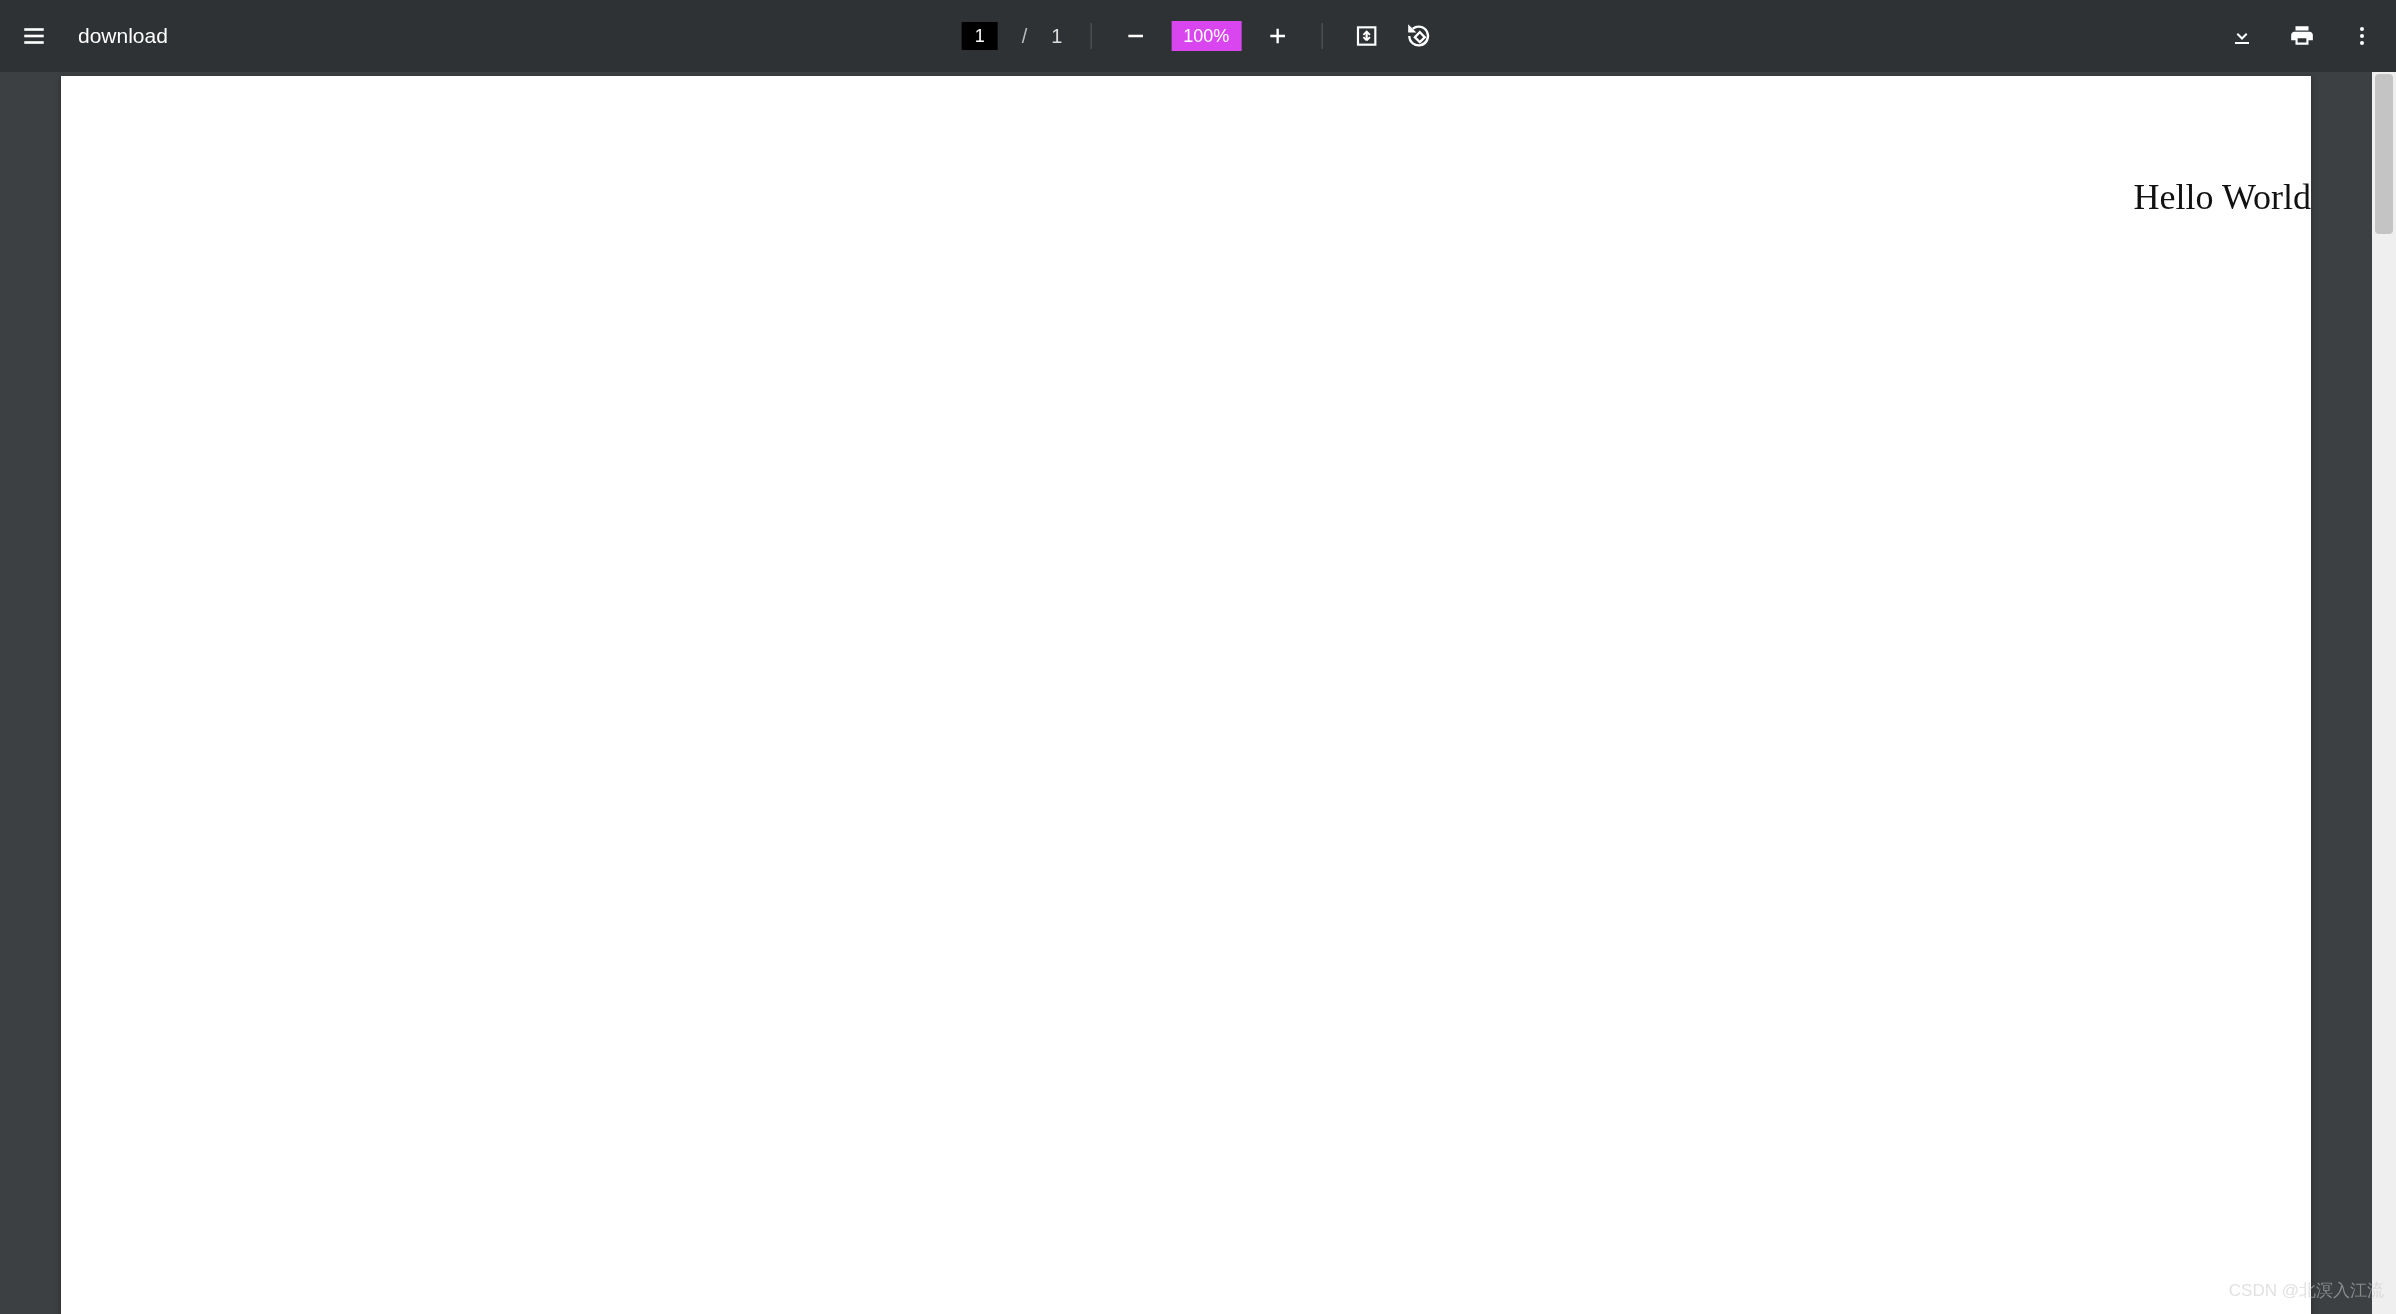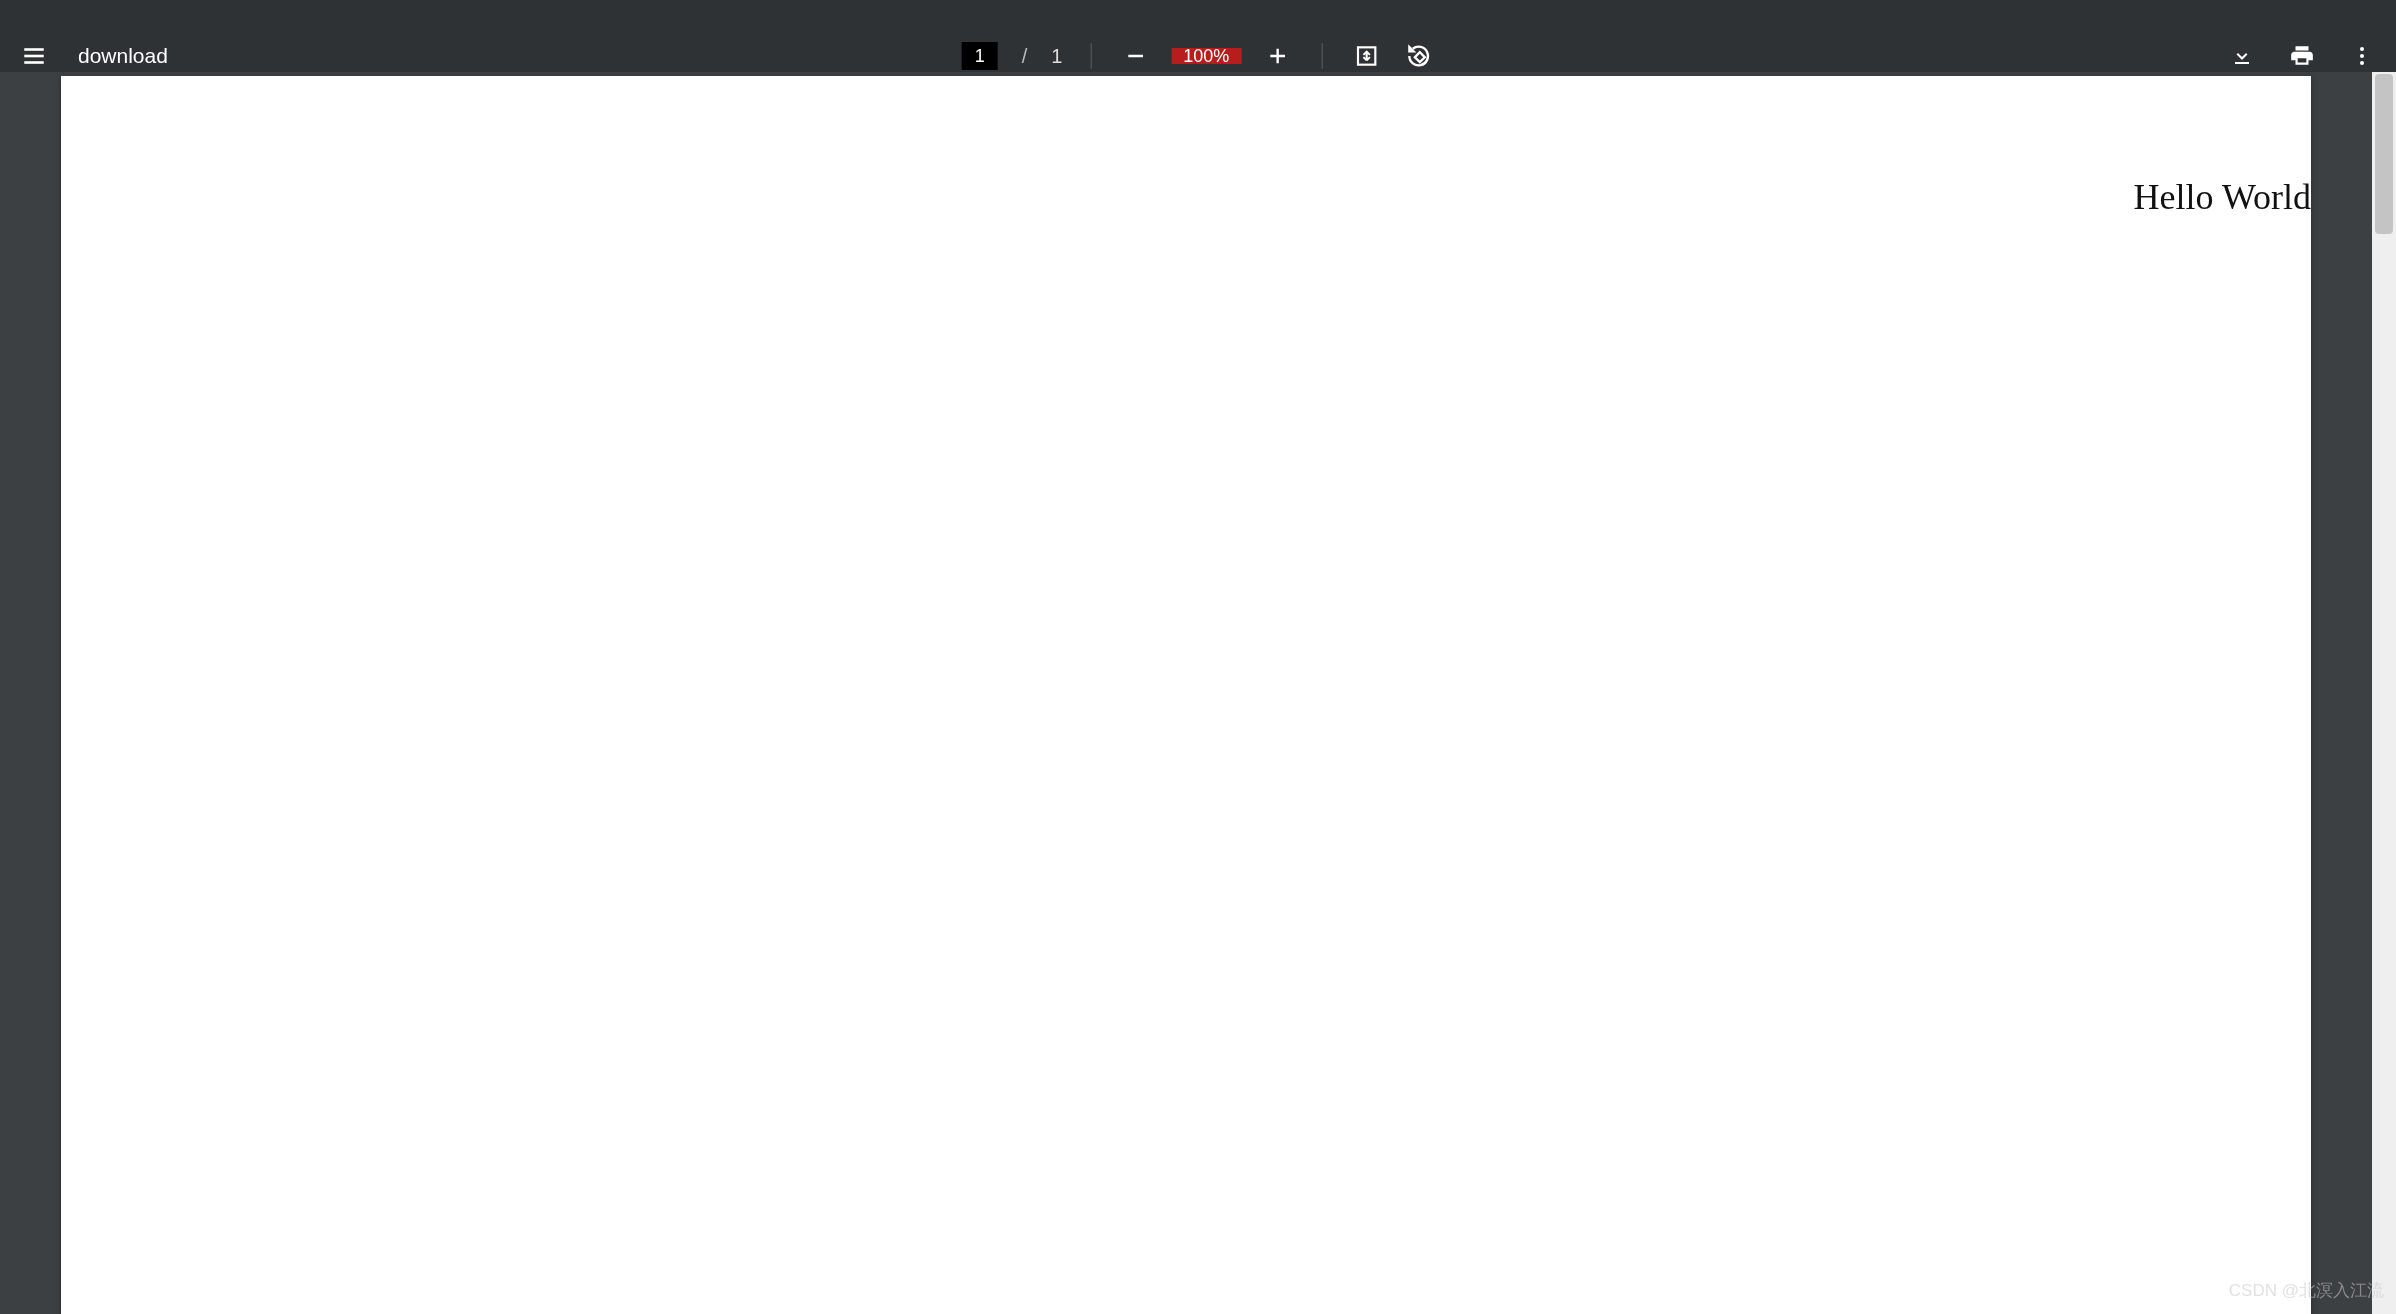--- a/index.html
+++ b/index.html
@@ -9,21 +9,21 @@
     background: #525659;
     overflow: hidden;
     position: relative;
   }
 
   
   .toolbar {
     height: 72px;
     background: #2f3234;
     display: flex;
-    align-items: flex-end;
+    align-items: center;
     color: #fff;
     padding: 0 18px;
     position: relative;
     z-index: 2;
   }
   .tb-left { display: flex; align-items: center; gap: 28px; }
   .tb-center {
     position: absolute;
     left: 50%;
     transform: translateX(-50%);
@@ -73,22 +73,22 @@
     font-size: 20px;
   }
   .vdiv {
     width: 1px;
     height: 26px;
     background: #5a5d5f;
     margin: 0 8px;
   }
   .zoom-display {
     width: 70px;
-    height: 16px;
-    background: #b91c1c;
+    height: 30px;
+    background: #d946ef;
     color: #fff;
     display: flex;
     align-items: center;
     justify-content: center;
     font-size: 18px;
   }
 
   
   .viewer-wrap {
     position: absolute;

